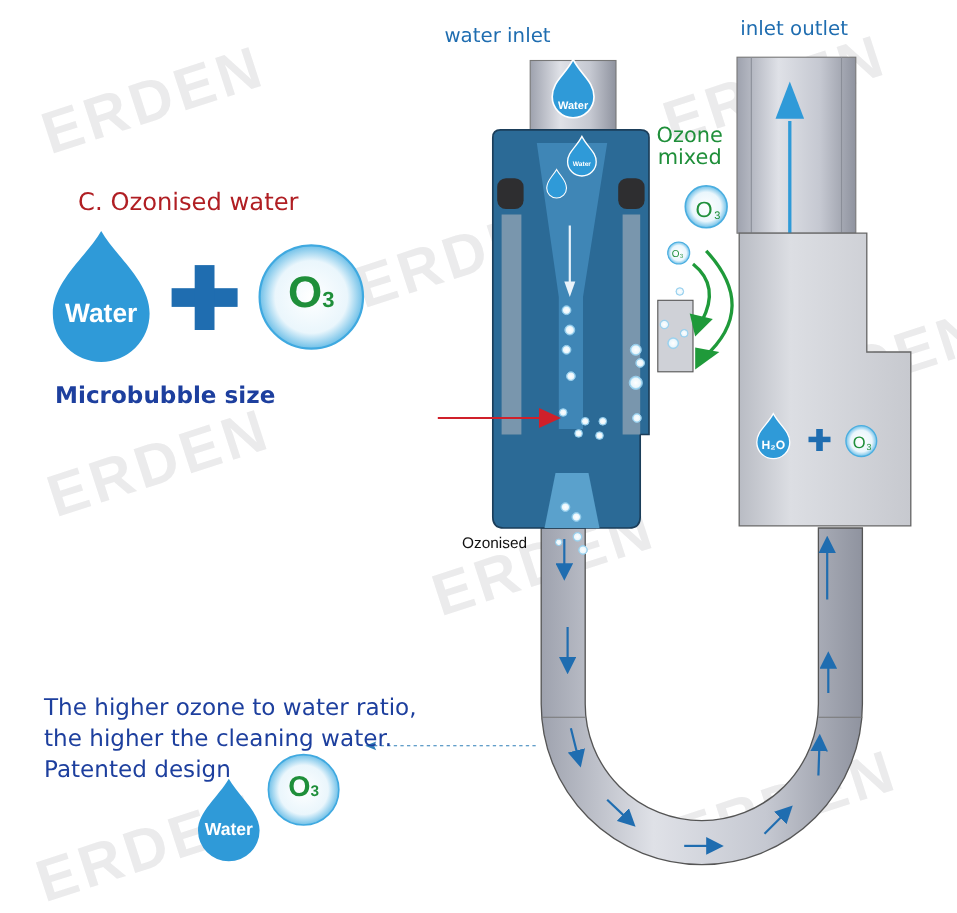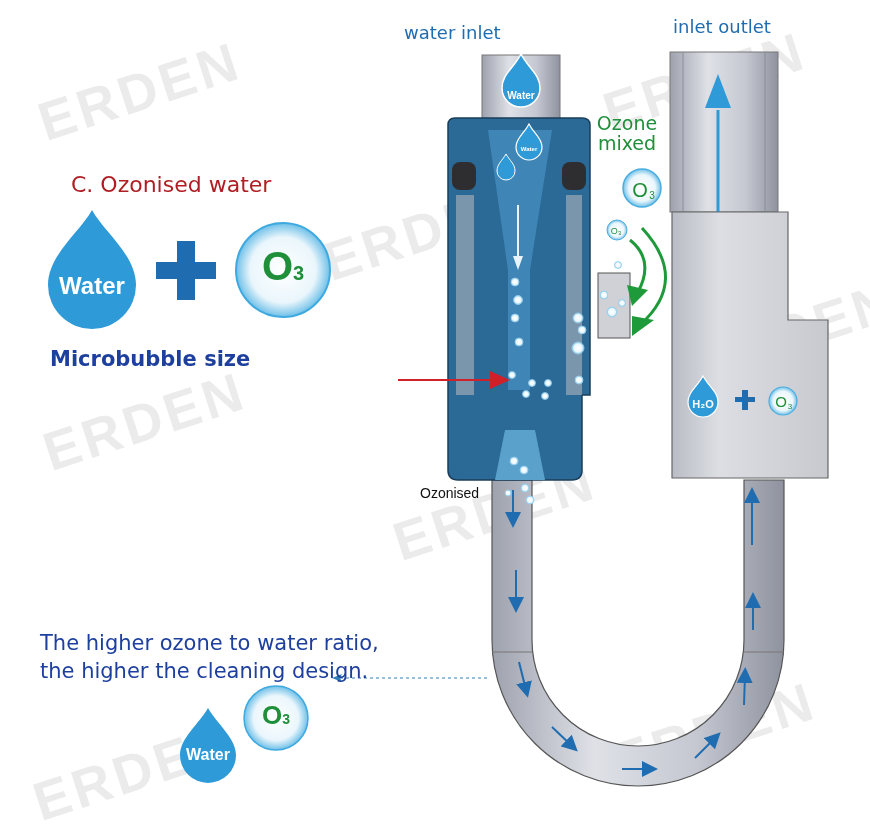--- a/index.html
+++ b/index.html
@@ -171,18 +171,19 @@
 <div class="abs" style="left:48px;top:272px;width:88px;text-align:center;color:#fff;font-family:'Liberation Sans',sans-serif;font-weight:bold;font-size:24px;">Water</div>
 <div class="abs" style="left:236px;top:244px;width:94px;text-align:center;color:#1f8f3a;font-family:'Liberation Sans',sans-serif;font-weight:bold;">
   <span style="font-size:40px;">O</span><span style="font-size:20px;">3</span>
 </div>
 <div class="abs blue-text" style="left:50px;top:345px;font-weight:bold;">
   <div>Microbubble size</div>
 </div>
 
 <div class="abs blue-text" style="left:40px;top:629px;">
   <div>The higher ozone to water ratio,</div>
-  <div>the higher the cleaning design.</div>
+  <div>the higher the cleaning water.</div>
+  <div>Patented design</div>
 </div>
 <div class="abs" style="left:180px;top:746px;width:56px;text-align:center;color:#fff;font-family:'Liberation Sans',sans-serif;font-weight:bold;font-size:16px;">Water</div>
 <div class="abs" style="left:244px;top:700px;width:64px;text-align:center;color:#1f8f3a;font-family:'Liberation Sans',sans-serif;font-weight:bold;">
   <span style="font-size:26px;">O</span><span style="font-size:14px;">3</span>
 </div>
 
 </body></html>

